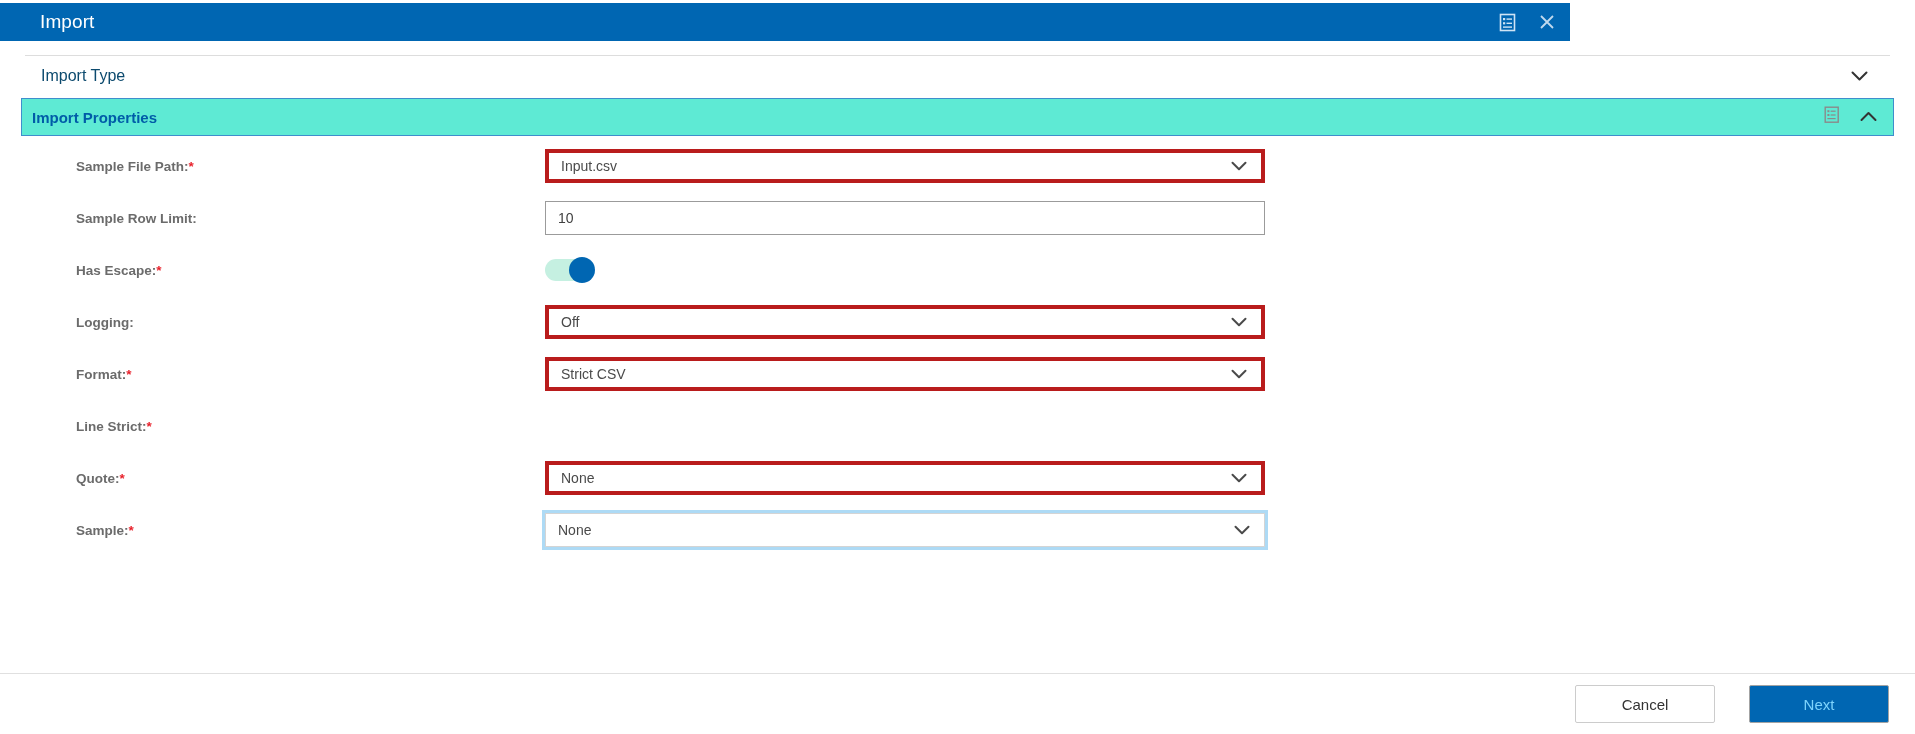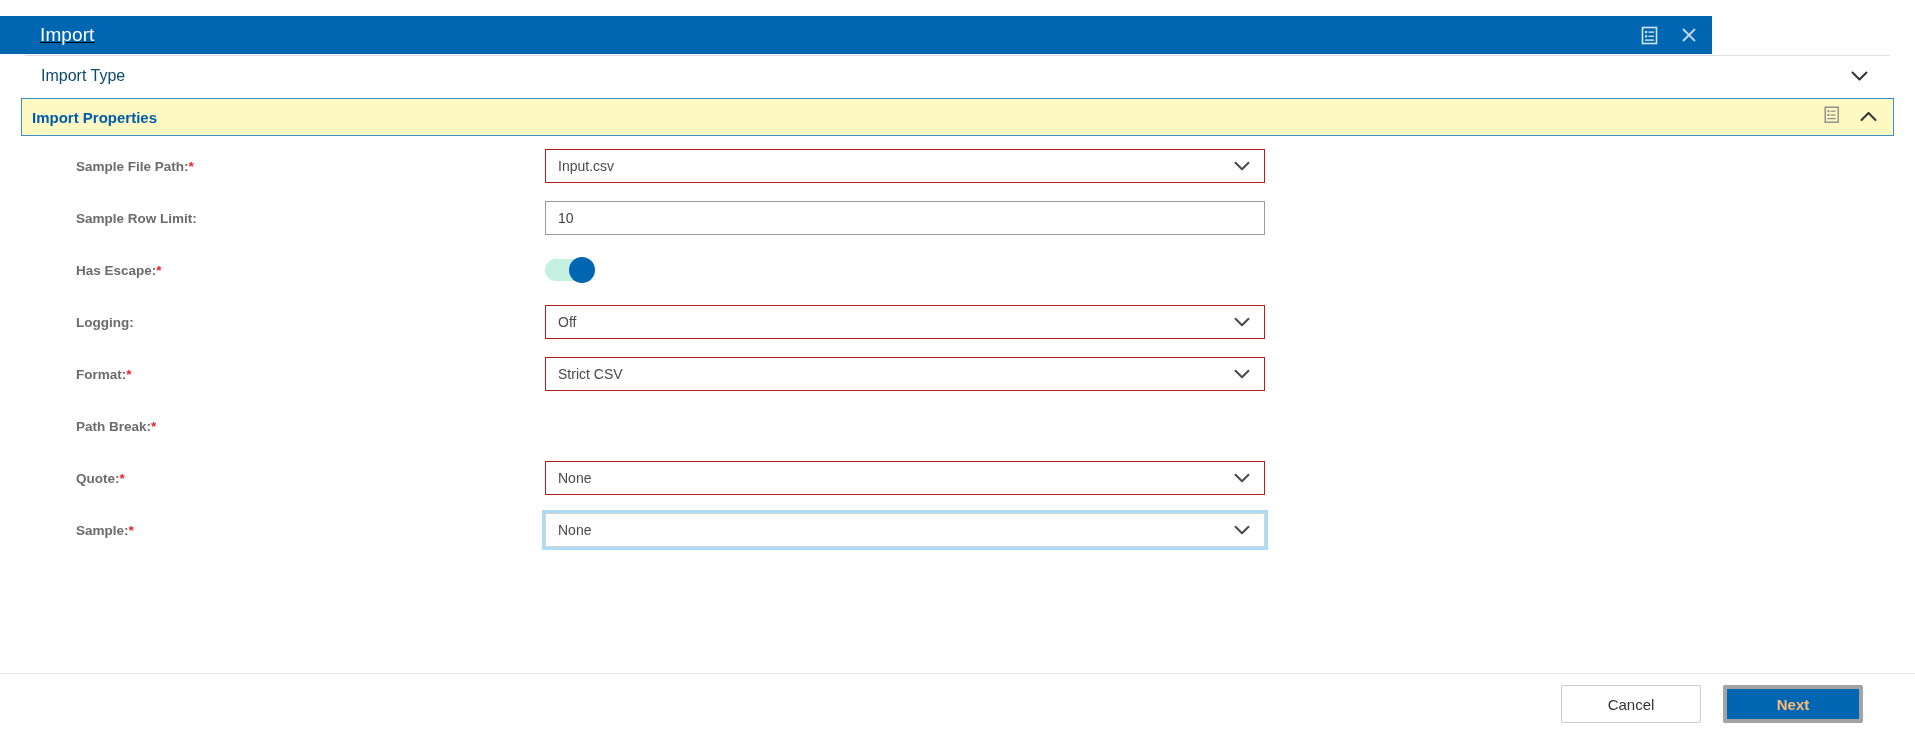--- a/index.html
+++ b/index.html
@@ -6,24 +6,24 @@
   html, body {
     margin: 0; padding: 0;
     width: 1915px; height: 734px;
     background: #ffffff;
     font-family: "Liberation Sans", sans-serif;
     overflow: hidden;
   }
 
   
   .titlebar {
-    position: absolute; left: 0; top: 16px;
-    width: 1712px; height: 38px;
+    position: absolute; left: 0; top: 3px;
+    width: 1570px; height: 38px;
     background: #0066b2;
-    display: flex; align-items: center; text-decoration: underline;
+    display: flex; align-items: center;
   }
   .titlebar-title {
     color: #ffffff;
     font-size: 19px;
     font-weight: 400;
     margin-left: 40px;
     letter-spacing: .1px;
   }
   .titlebar-actions {
     position: absolute; right: 10px; top: 0;
@@ -57,21 +57,21 @@
     position: absolute; right: 22px; top: 50%;
     transform: translateY(-50%);
     display: flex; align-items: center; justify-content: center;
   }
 
   
   .section-importprops {
     position: absolute; left: 21px; top: 98px;
     width: 1873px; height: 38px;
     border: 1px solid #3f8ecc;
-    background: #fef9c3;
+    background: #5eead4;
     display: flex; align-items: center;
     cursor: pointer;
   }
   .section-importprops .sec-label {
     font-size: 15px; color: #005ca8; font-weight: bold;
     margin-left: 10px;
   }
   .sec-right {
     position: absolute; right: 16px; top: 50%;
     transform: translateY(-50%);
@@ -100,21 +100,21 @@
   .req { color: #e8212b; font-weight: bold; }
 
   .field-wrap {
     position: absolute; left: 545px;
     width: 720px;
   }
 
   .ctl-select {
     position: relative;
     width: 720px; height: 34px;
-    border: 1px solid #b91c1c;
+    border: 4px solid #b91c1c;
     background: #ffffff;
     display: flex; align-items: center;
     cursor: pointer;
   }
   .ctl-select .val {
     font-size: 14px; color: #4a4a4a;
     margin-left: 12px;
   }
   .ctl-select .chev {
     position: absolute; right: 14px; top: 50%;
@@ -153,44 +153,44 @@
   
   .footer-divider {
     position: absolute; left: 0; top: 673px;
     width: 1915px; height: 1px;
     background: #e0e0e0;
   }
   .footer {
     position: absolute; left: 0; top: 674px;
     width: 1915px; height: 60px;
     display: flex; align-items: center; justify-content: flex-end;
-    padding-right: 52px;
-    gap: 22px;
+    padding-right: 26px;
+    gap: 34px;
   }
   .btn {
     height: 38px;
     font-family: "Liberation Sans", sans-serif;
     font-size: 15px;
     cursor: pointer;
     display: flex; align-items: center; justify-content: center;
   }
   .btn-cancel {
     width: 140px;
     background: #ffffff;
     border: 1px solid #cccccc;
     color: #333333;
     border-radius: 2px;
   }
   .btn-next {
     width: 140px;
     background: #0066b2;
-    border: 4px solid #a3a3a3;
-    color: #fdba74;
+    border: 1px solid #a3a3a3;
+    color: #7dd3fc;
     border-radius: 2px;
-    font-weight: bold;
+    font-weight: normal;
   }
 </style>
 </head>
 <body>
 
 <div class="titlebar">
   <div class="titlebar-title">Import</div>
   <div class="titlebar-actions">
     <div class="tb-icon">
       <svg width="17" height="19" viewBox="0 0 17 19">
@@ -282,21 +282,21 @@
       <div class="field-wrap">
         <div class="ctl-select">
           <span class="val">Strict CSV</span>
           <span class="chev"><svg width="16" height="10" viewBox="0 0 16 10">
               <path d="M1.5 1.8 L8 8.2 L14.5 1.8" stroke="#4a4a4a" stroke-width="2" fill="none" stroke-linecap="round" stroke-linejoin="round"></path>
             </svg></span>
         </div>
       </div>
     </div>
     <div class="form-row">
-      <div class="row-label"><span>Path Break:</span><span class="req">*</span></div>
+      <div class="row-label"><span>Line Strict:</span><span class="req">*</span></div>
     </div>
     <div class="form-row">
       <div class="row-label"><span>Quote:</span><span class="req">*</span></div>
       <div class="field-wrap">
         <div class="ctl-select">
           <span class="val">None</span>
           <span class="chev"><svg width="16" height="10" viewBox="0 0 16 10">
               <path d="M1.5 1.8 L8 8.2 L14.5 1.8" stroke="#4a4a4a" stroke-width="2" fill="none" stroke-linecap="round" stroke-linejoin="round"></path>
             </svg></span>
         </div>

